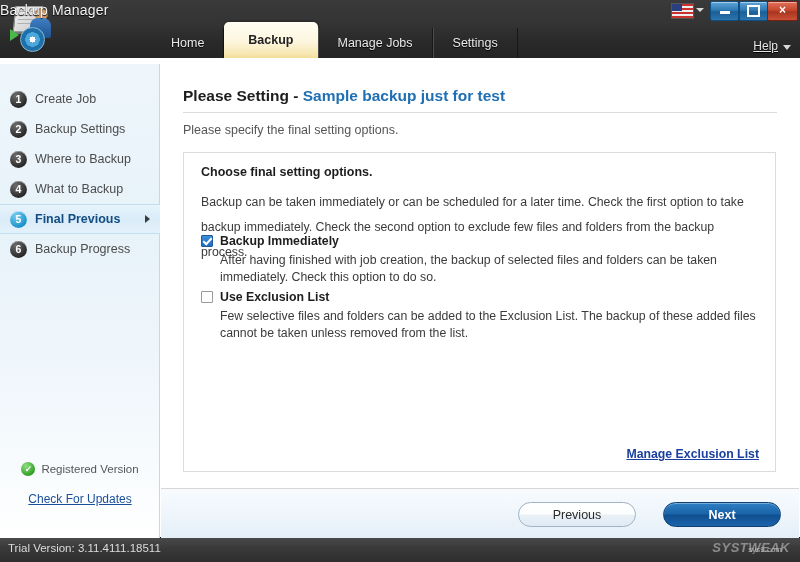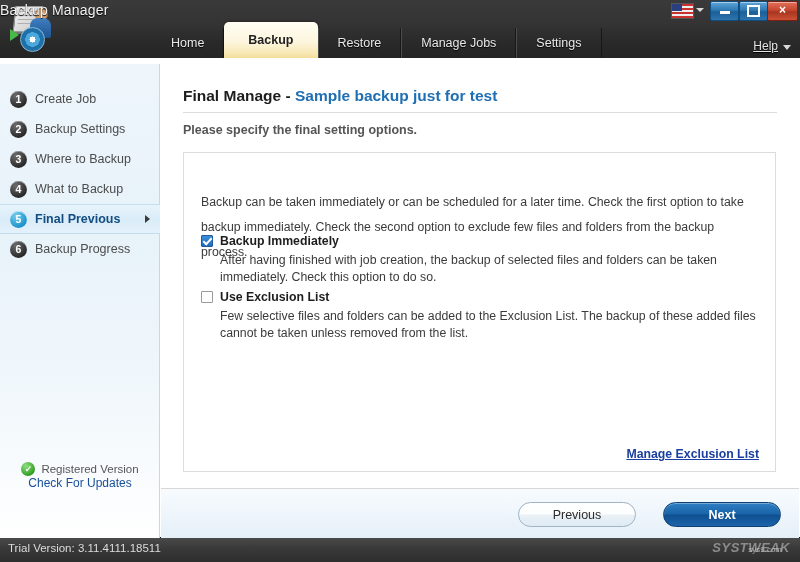--- a/index.html
+++ b/index.html
@@ -304,25 +304,26 @@
     color: #fff;
     font-size: 9px;
     line-height: 14px;
     text-align: center;
     font-weight: bold;
     flex: none;
   }
   .reg .txt { color: #555; font-size: 11.5px; }
   .cfu {
     position: absolute;
-    left: 0; top: 412px;
+    left: 0; top: 428px;
     width: 160px;
     text-align: center;
     color: #1a4f99;
     font-size: 12px;
+    text-decoration: underline;
     cursor: pointer;
   }
 
   
   .content {
     position: absolute;
     left: 161px; top: 6px;
     width: 638px; height: 474px;
     background: #fff;
     box-sizing: border-box;
@@ -340,21 +341,20 @@
     position: absolute;
     left: 22px; top: 48px;
     width: 594px; height: 1px;
     background: #dcdcdc;
   }
   .subtitle {
     position: absolute;
     left: 22px; top: 59px;
     font-size: 12.5px;
     color: #555;
-    font-weight: bold;
   }
 
   .panel {
     position: absolute;
     left: 22px; top: 88px;
     width: 593px; height: 320px;
     border: 1px solid #dcdcdc;
     background: #fff;
     box-sizing: border-box;
   }
@@ -520,21 +520,20 @@
 
     <div class="wbtn min"><span class="glyph-min"></span></div>
     <div class="wbtn max"><span class="glyph-max"></span></div>
     <div class="wbtn close">×</div>
   </div>
 
   <div class="tabbar">
     <div class="tabs">
       <div class="tab">Home</div>
       <div class="tab active">Backup</div>
-      <div class="tab">Restore</div>
       <div class="tab">Manage Jobs</div>
       <div class="tab">Settings</div>
     </div>
     <div class="helpwrap">
       <span class="help-label"><u>Help</u></span>
       <span class="help-caret"></span>
     </div>
   </div>
 
   <div class="goldstrip"></div>
@@ -579,25 +578,26 @@
       <div class="reg">
         <span class="tick">✓</span>
         <span class="txt">Registered Version</span>
       </div>
 
       <div class="cfu">Check For Updates</div>
     </div>
 
     <div class="content">
 
-      <div class="page-title"><span>Final Manage - </span><span class="hl">Sample backup just for test</span></div>
+      <div class="page-title"><span>Please Setting - </span><span class="hl">Sample backup just for test</span></div>
       <div class="title-rule"></div>
       <div class="subtitle">Please specify the final setting options.</div>
 
       <div class="panel">
+        <div class="panel-head">Choose final setting options.</div>
         <div class="panel-desc">Backup can be taken immediately or can be scheduled for a later time. Check the first option to take backup immediately. Check the second option to exclude few files and folders from the backup process.</div>
 
         <div class="optrow one">
           <span class="cbox checked"></span>
           <span class="opt-label">Backup Immediately</span>
           <span class="opt-desc">After having finished with job creation, the backup of selected files and folders can be taken immediately. Check this option to do so.</span>
         </div>
 
         <div class="optrow two">
           <span class="cbox"></span>

